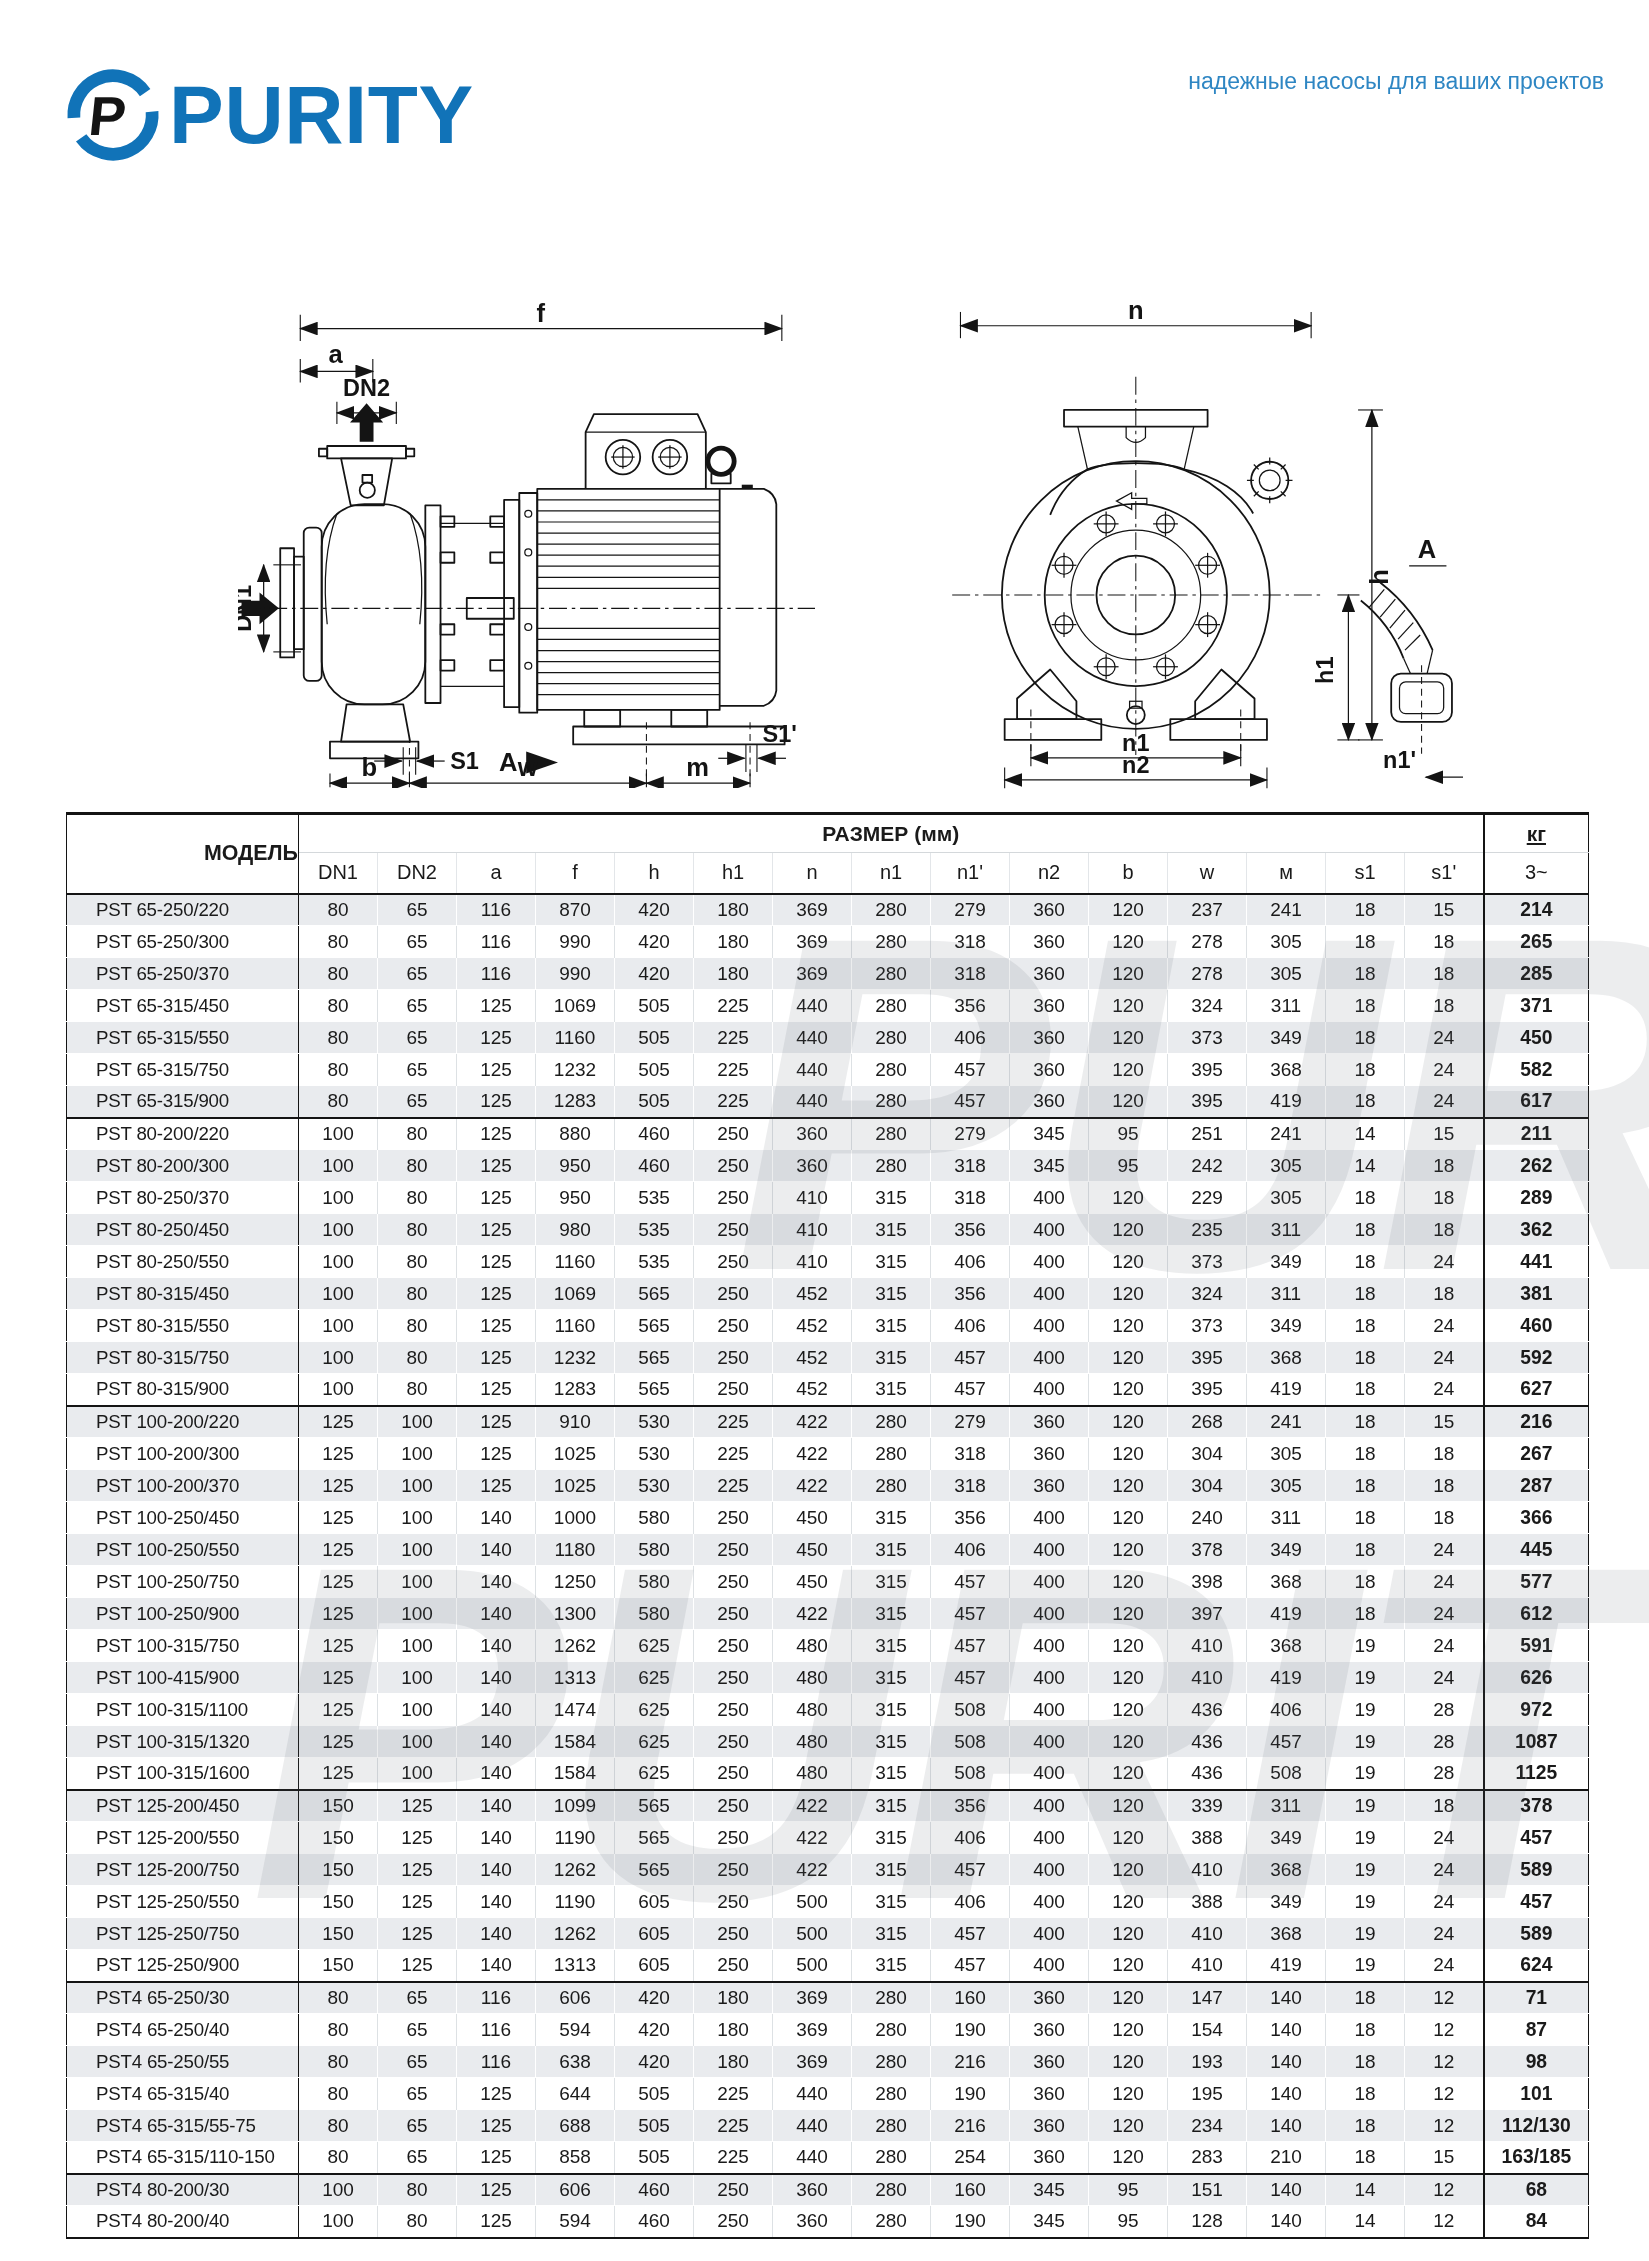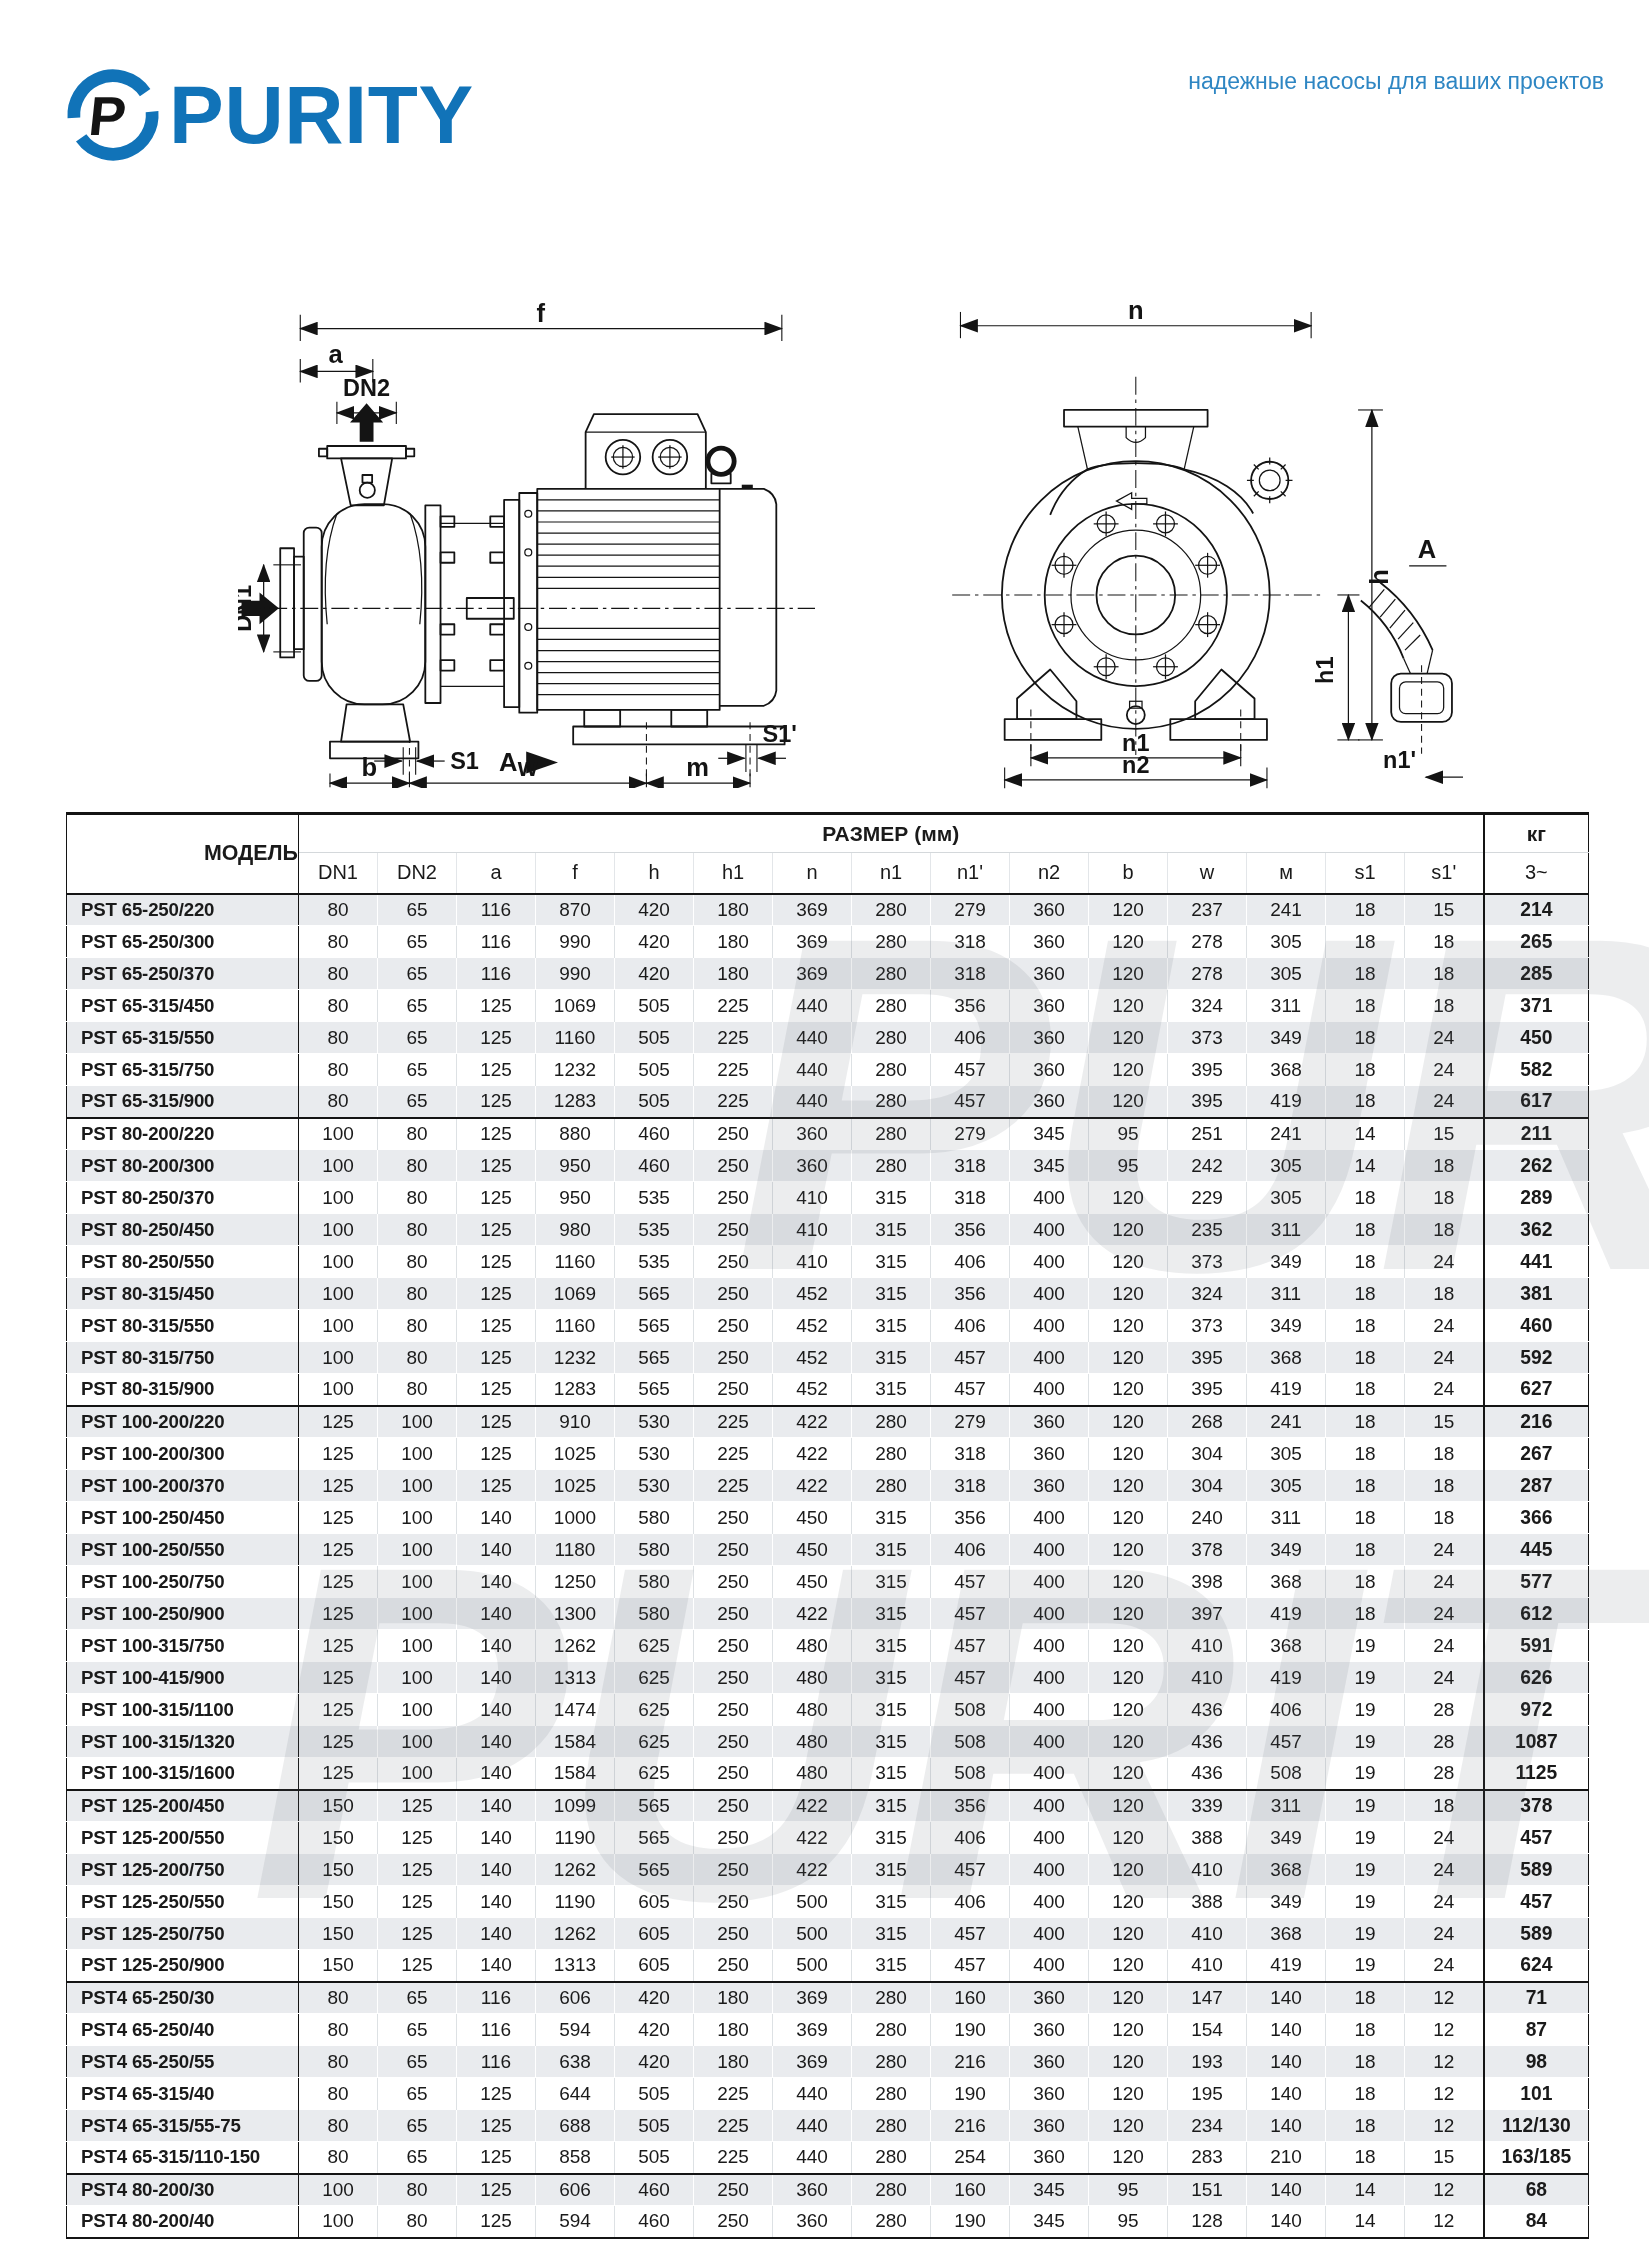--- a/index.html
+++ b/index.html
@@ -42,31 +42,31 @@
   .wm .wm2 { font-size:477px; left:249px;  top:1458px; }
   
   .tbl-wrap { position:absolute; left:66px; top:812px; width:1519px; }
   table {
     width:1519px; border-collapse:collapse; table-layout:fixed;
     border:1.4px solid #141414; border-top-width:3.5px; border-bottom-width:2.8px;
   }
   thead th { background:#fff; vertical-align:middle; text-align:center; font-weight:bold; }
   th.h-model { font-size:21.4px; border-right:1.4px solid #141414; border-bottom:2.8px solid #141414;text-align:right; }
   th.h-size  { font-size:21px; height:39px; border-bottom:1.4px solid #d4d8db; }
-  th.h-kg    { font-size:21px; border-left:2.1px solid #141414; border-bottom:1.4px solid #d4d8db; }
+  th.h-kg    { font-size:21px; border-left:2.1px solid #141414; border-bottom:1.4px solid #d4d8db;text-decoration:underline; }
   thead tr:nth-child(2) th { border-bottom:2.8px solid #141414; font-weight:normal; font-size:20px; height:41px; }
   th.h-dim   { border-right:0.7px solid #e3e6e9; }
   th.h-kgsub { border-left:2.1px solid #141414 !important; }
   tbody td {
     height:32px; text-align:center; vertical-align:middle;
     font-size:19px; border-right:0.7px solid #dde1e4; background:#fff;
   }
   tbody tr.alt td { background:#e9ebee; border-right:0.7px solid #fff;
     border-top:1.4px solid #fff; border-bottom:1.4px solid #fff; }
-  tbody td.c-model { text-align:left; padding-left:14px; font-weight:bold; font-size:18.7px; letter-spacing:-0.2px; }
+  tbody td.c-model { text-align:left; padding-left:29px; font-weight:normal; font-size:18.7px; letter-spacing:-0.2px; }
   tbody td.c-kg { font-weight:bold; font-size:19.3px; }
   tbody tr td.c-model { border-right:1.4px solid #141414; }
   tbody tr td.c-kg    { border-left:2.1px solid #141414; border-right:none; }
   tbody tr.group-end td { border-bottom:2.1px solid #141414; }
 </style>
 </head>
 <body>
 
 <div class="brand">
   <svg class="brand-icon" viewBox="0 0 100 104">

